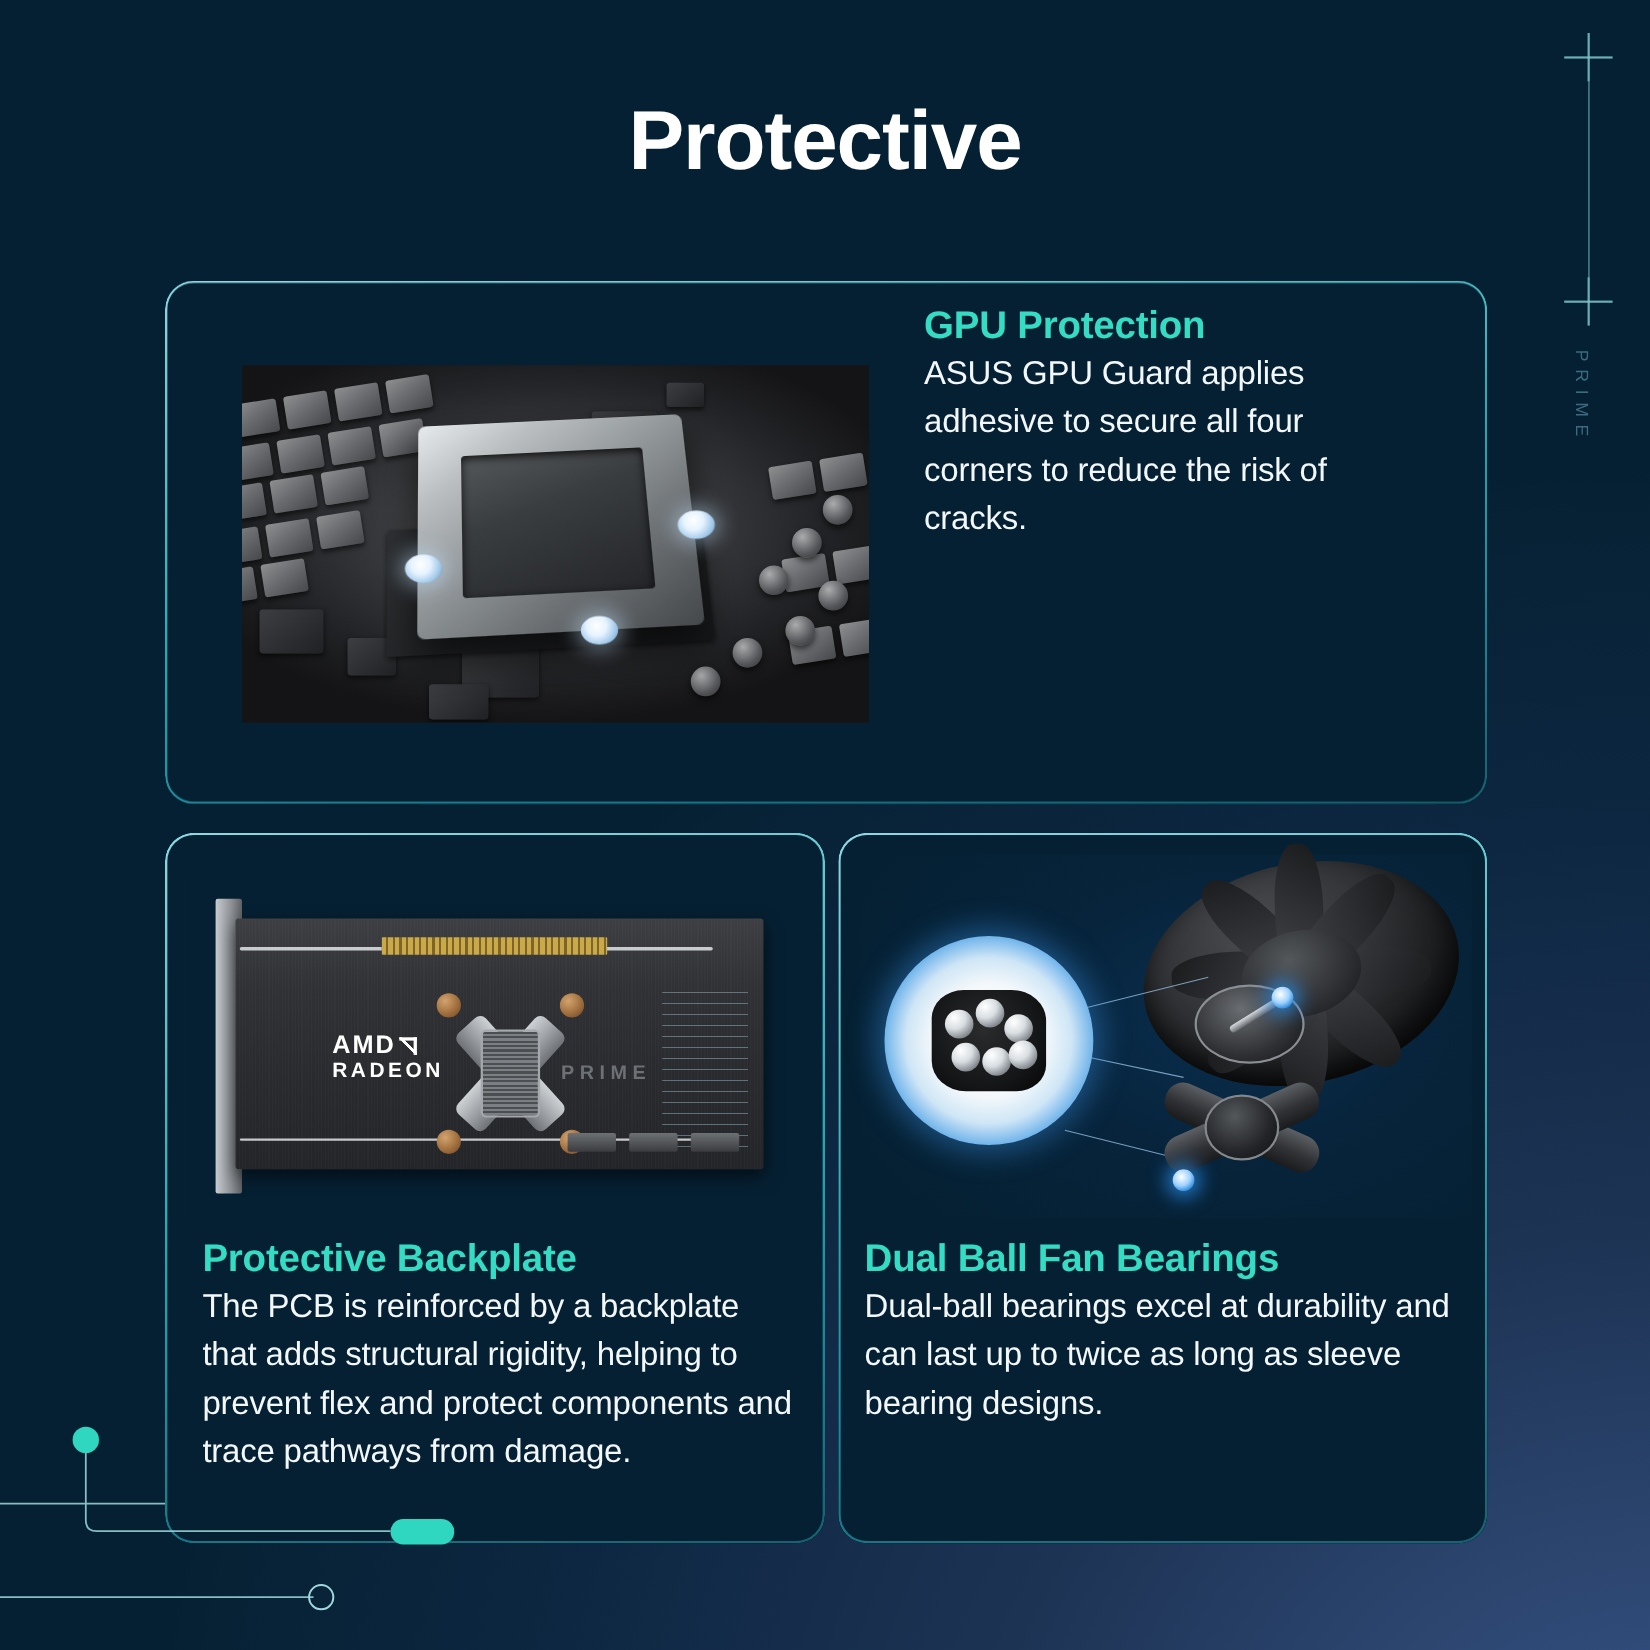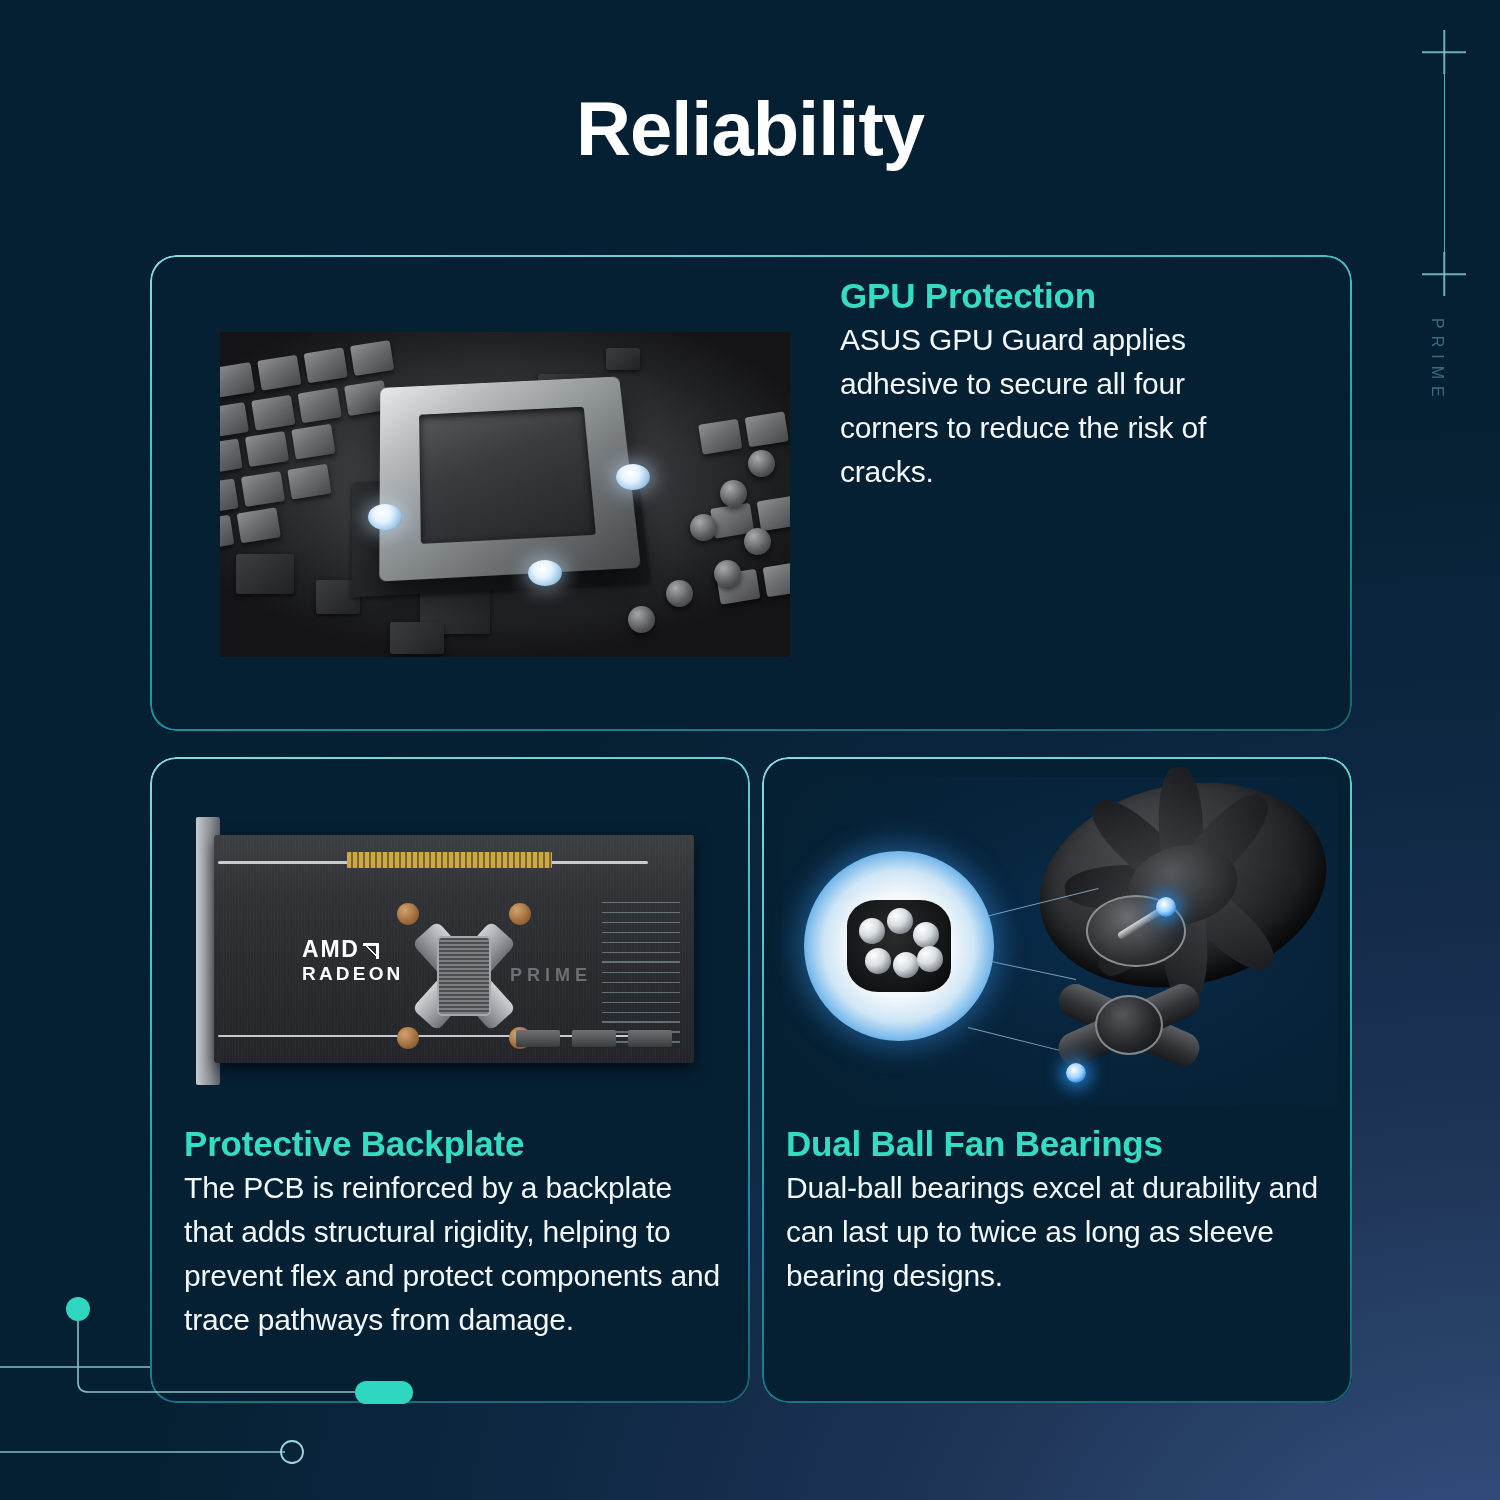--- a/index.html
+++ b/index.html
@@ -280,21 +280,21 @@
 
 <div class="stage">
 
   <div class="marker">
     <div class="plus plus-a"></div>
     <div class="marker-line"></div>
     <div class="plus plus-b"></div>
     <div class="prime-word">PRIME</div>
   </div>
 
-  <div class="title">Reliability</div>
+  <div class="title">Protective</div>
 
   <div class="card" id="card-gpu">
     <div class="card-inner">
 
       <div class="gpu-photo">
         <div class="pcb"></div>
 
         <div class="pad-row" style="left:-8px; top:22px; transform:rotate(-9deg);">
           <div class="pad"></div>
             <div class="pad"></div>

